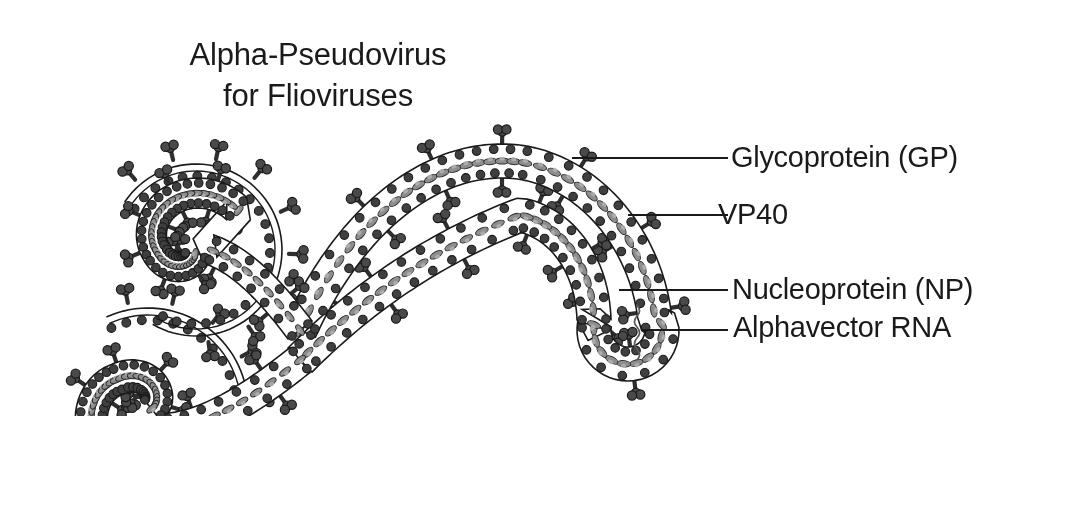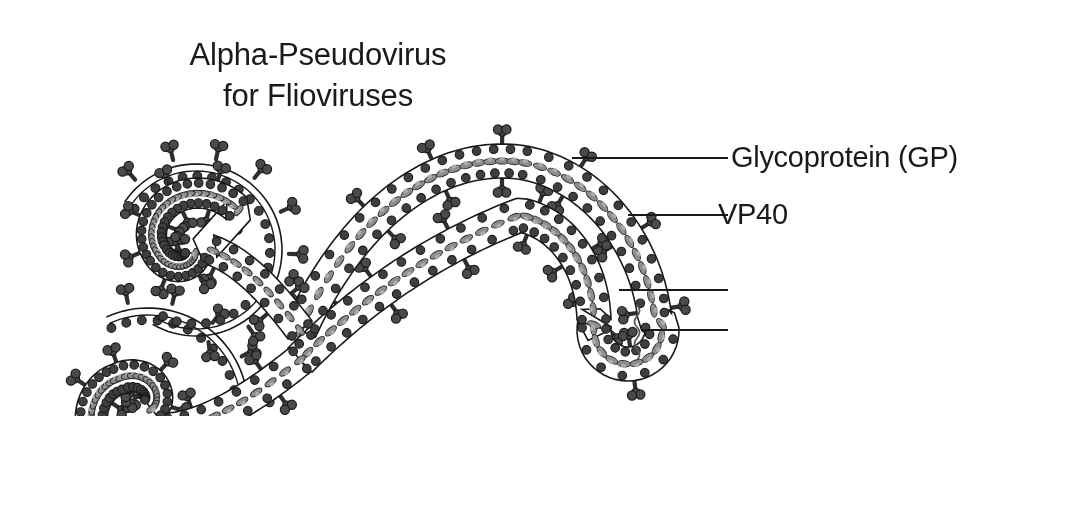--- a/index.html
+++ b/index.html
@@ -1220,14 +1220,16 @@
         <line x1="619" y1="290" x2="728" y2="290" stroke="#1a1a1a" stroke-width="1.8"></line>
         <line x1="641" y1="330" x2="728" y2="330" stroke="#1a1a1a" stroke-width="1.8"></line>
       </g>
   </svg>
 
   <div class="title-block"><span>Alpha-Pseudovirus</span>
 <span>for Flioviruses</span></div>
 
   <div class="callout-label" id="label-gp">Glycoprotein (GP)</div>
   <div class="callout-label" id="label-vp40">VP40</div>
+  <div class="callout-label" id="label-np">Nucleoprotein (NP)</div>
+  <div class="callout-label" id="label-rna">Alphavector RNA</div>
 
 </div>
 
 </body></html>

